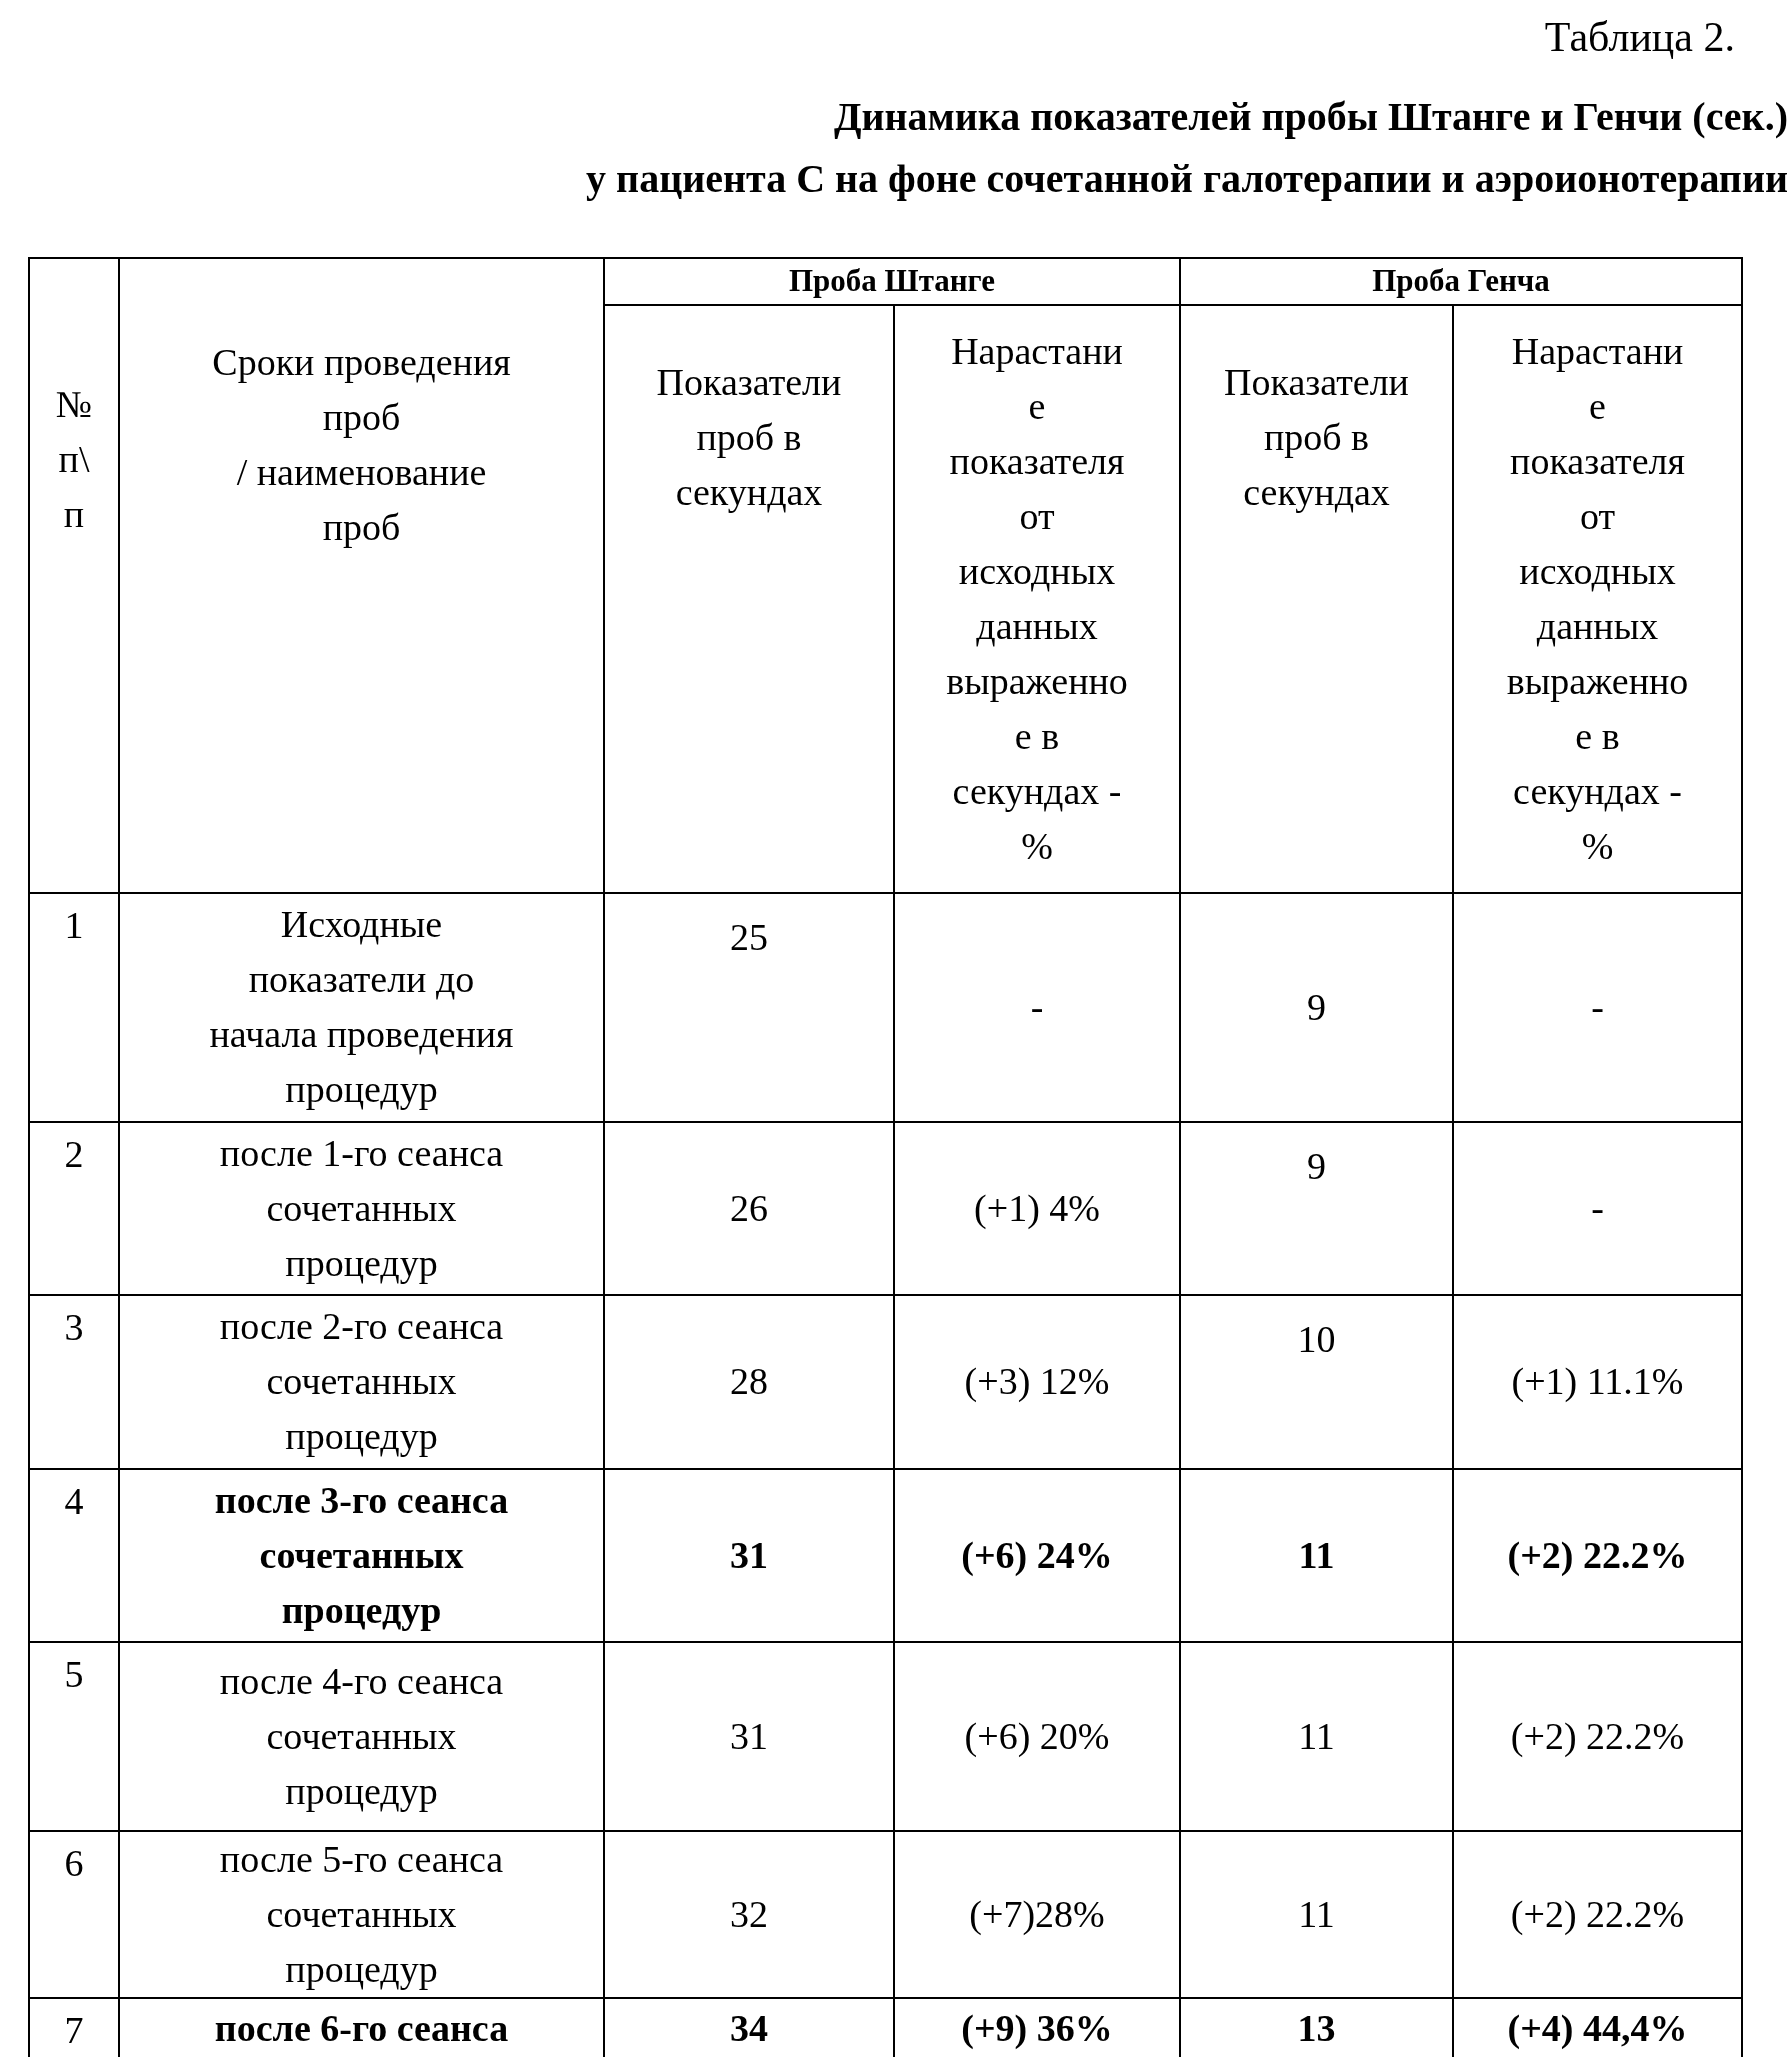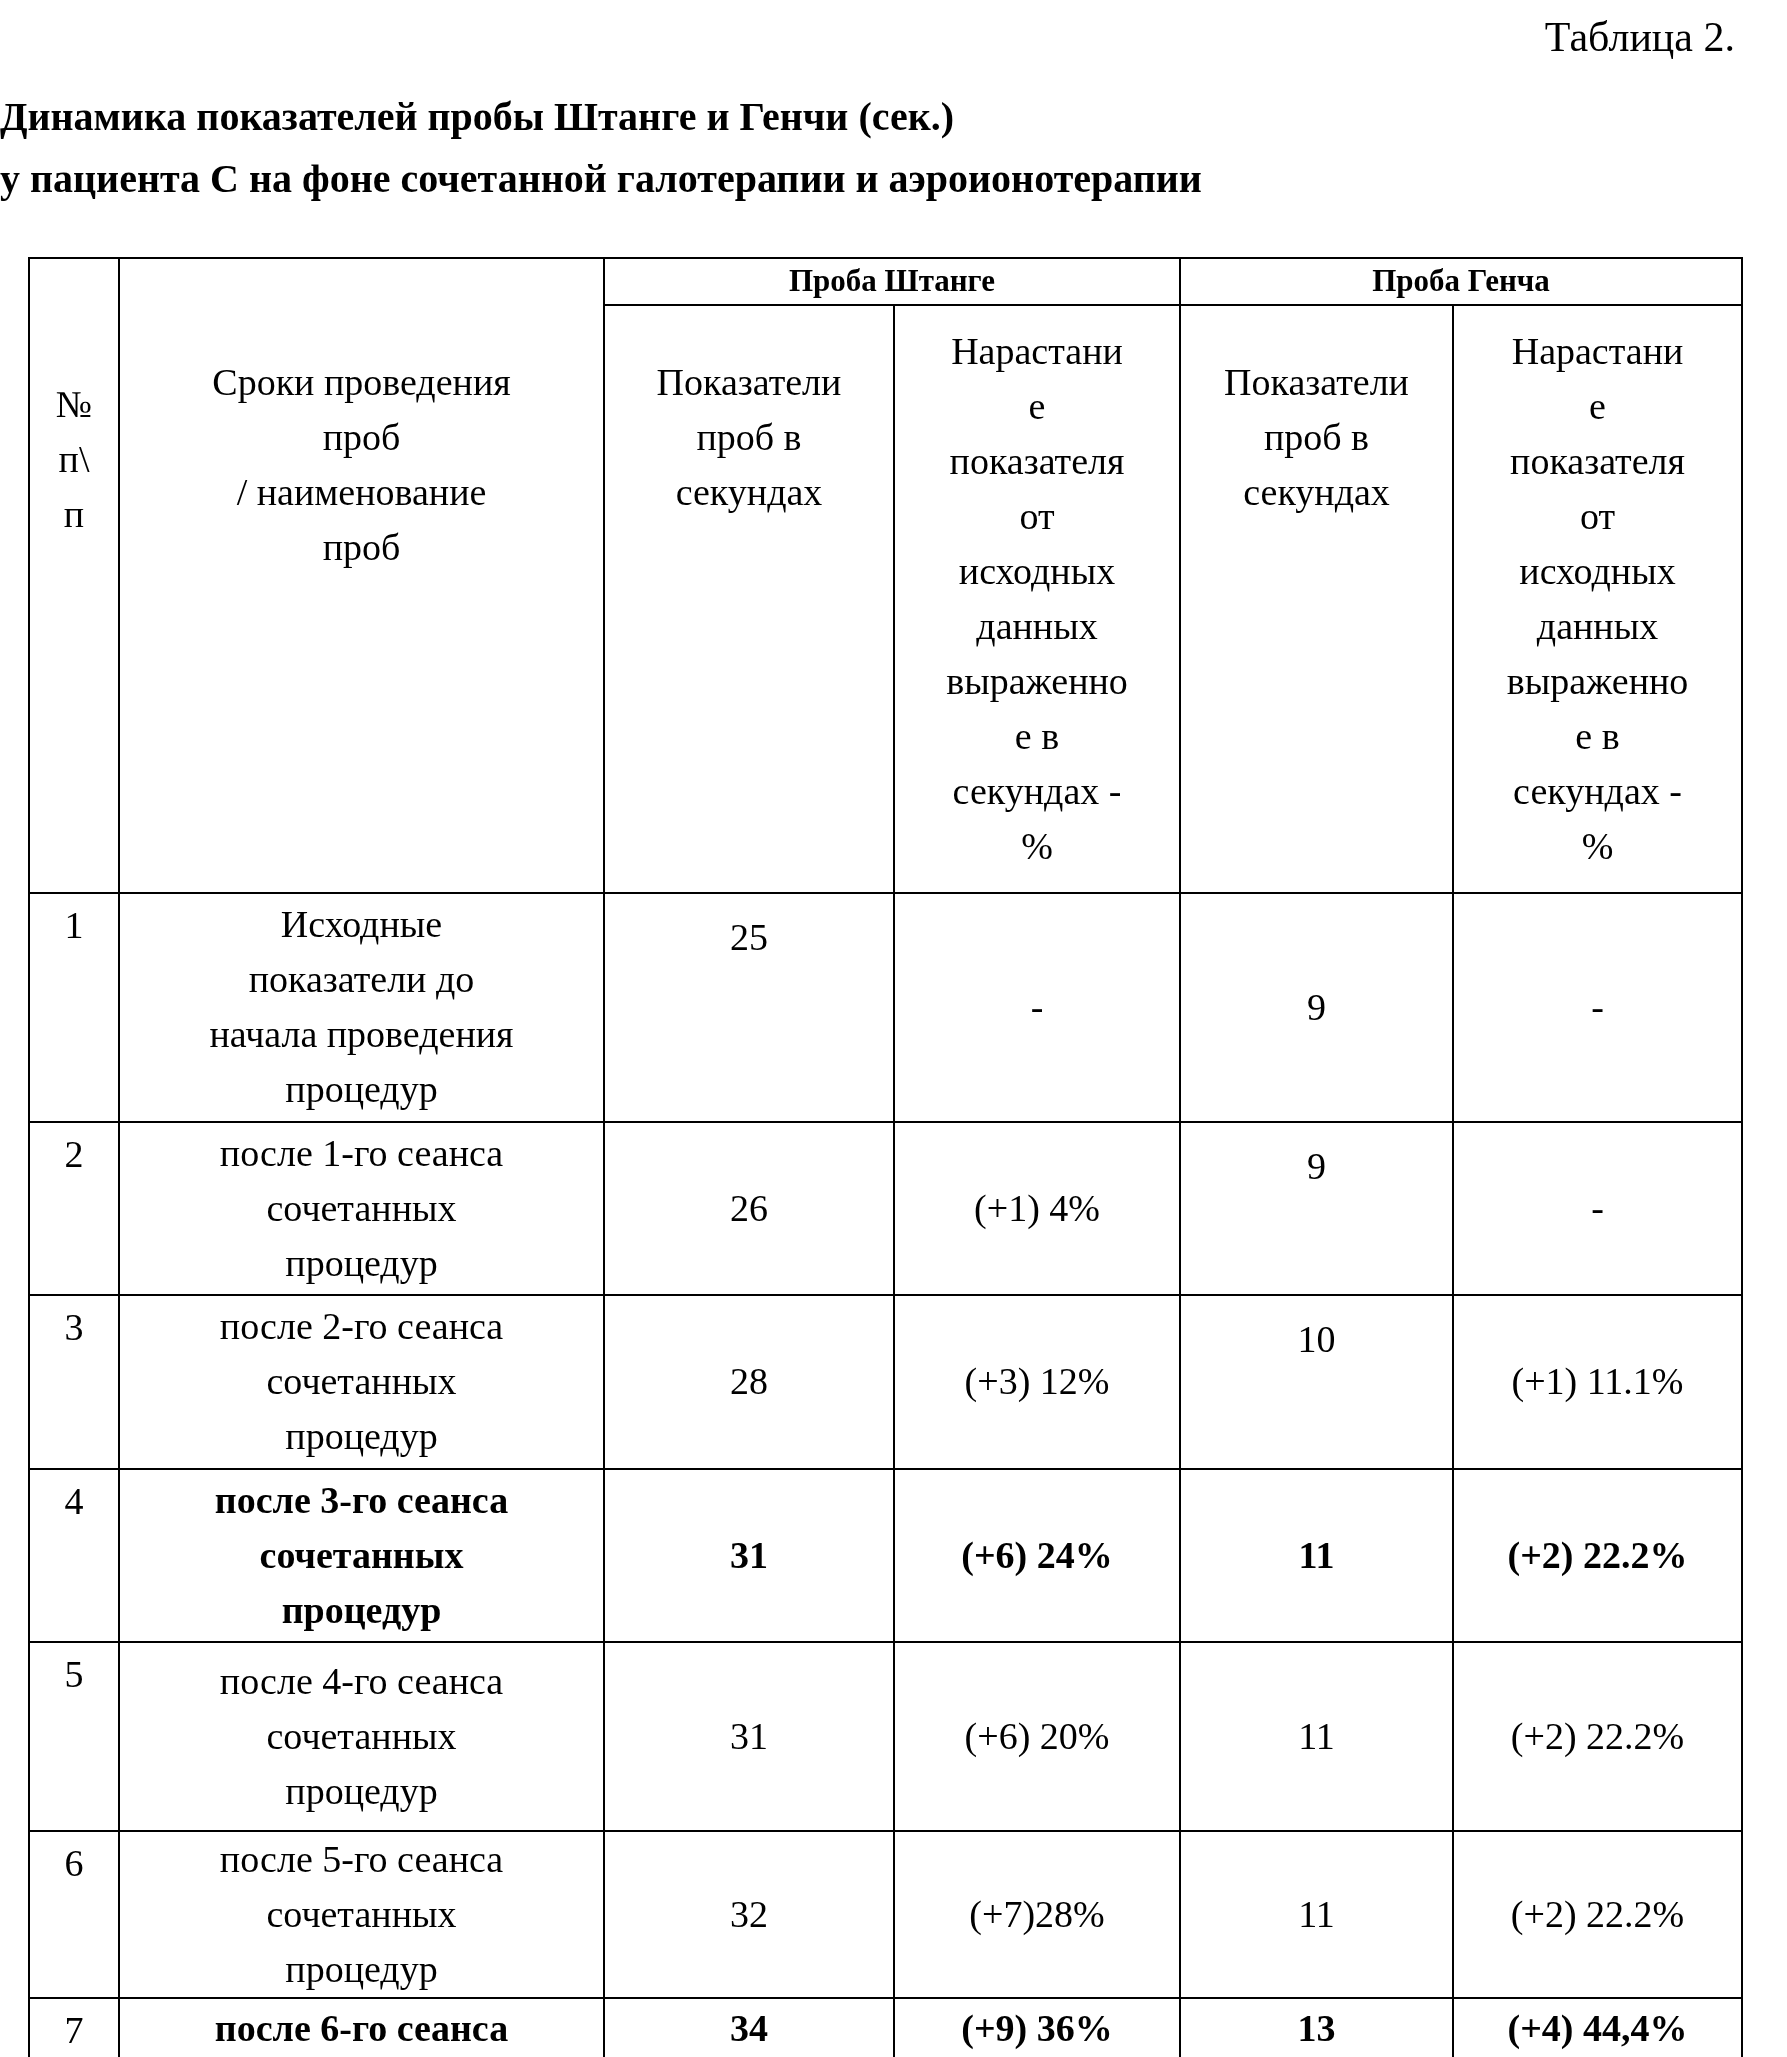--- a/index.html
+++ b/index.html
@@ -17,21 +17,21 @@
   }
   .table-label {
     padding: 13.2px 53px 0 0;
     text-align: right;
     font-size: 42px;
     font-weight: normal;
     white-space: pre-line;
   }
   .doc-title {
     margin-top: 24.6px;
-    text-align: left;
+    text-align: right;
     font-size: 40px;
     font-weight: bold;
     line-height: 62px;
     white-space: pre-line;
   }
   table.data-table {
     border-collapse: collapse;
     table-layout: fixed;
     width: 1711px;
     margin: 47px 0 0 28px;
@@ -55,21 +55,21 @@
     font-weight: bold;
     line-height: 44px;
   }
   th.corner-num {
     vertical-align: top;
     padding-top: 118px;
     font-size: 38px;
   }
   th.corner-terms {
     vertical-align: top;
-    padding-top: 96px;
+    padding-top: 76px;
     font-family: Liberation Serif, serif;
   }
   th.sub-indicator {
     vertical-align: top;
     padding-top: 49px;
   }
   th.sub-increase { vertical-align: middle; border-radius: 21px; }
   
   tbody tr:nth-child(1) { height: 229px; }
   tbody tr:nth-child(2) { height: 173px; }

